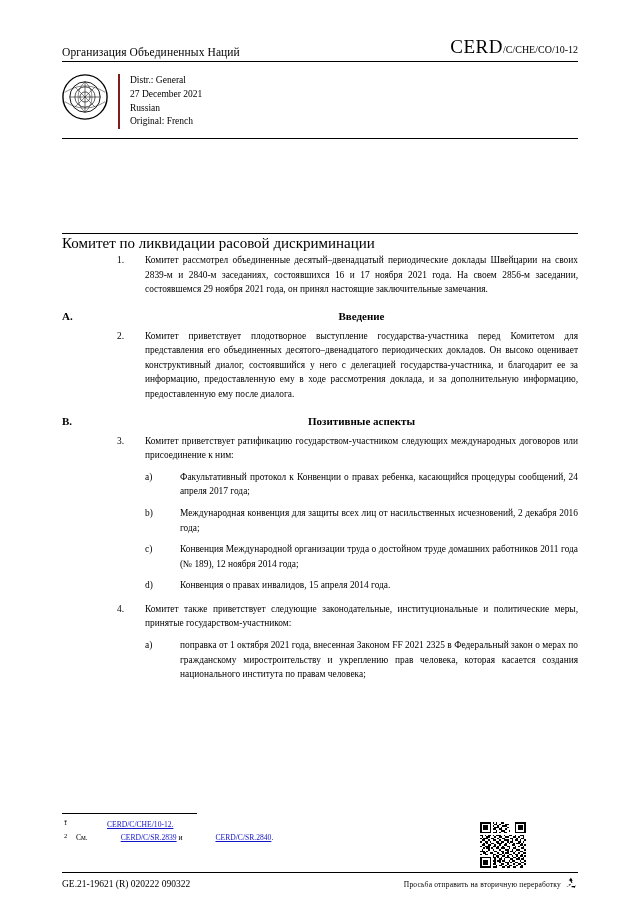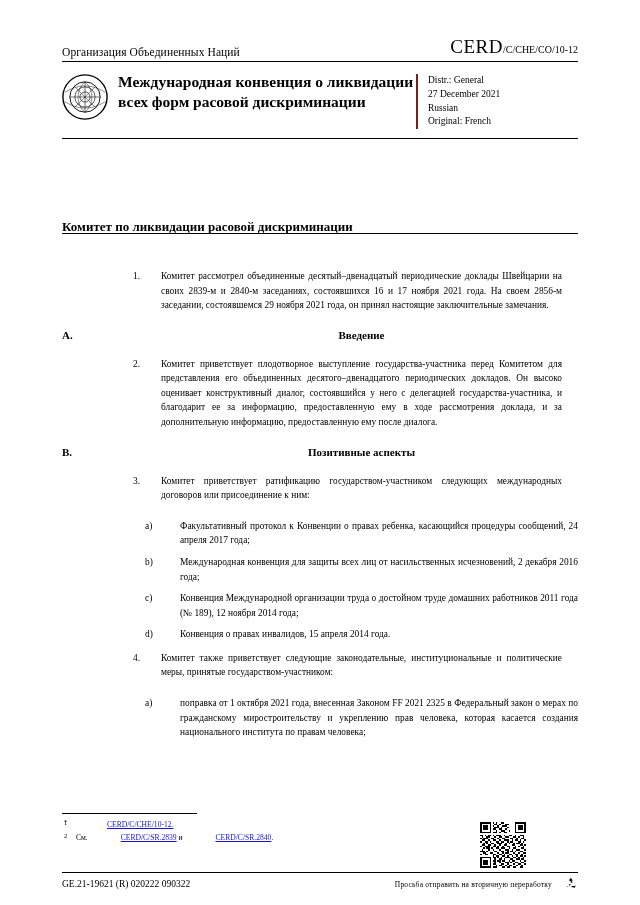--- a/index.html
+++ b/index.html
@@ -84,24 +84,24 @@
   }
   .hdr-rule-bottom {
     border-top: 1.2px solid #000;
     margin-top: 9px;
   }
 
   
   .committee {
     position: absolute;
     left: 62px;
-    top: 219px;
+    top: 235px;
     width: 516px;
-    font-size: 13px;
-    font-weight: bold;
+    font-size: 15px;
+    font-weight: normal;
   }
   .committee-rule {
     position: absolute;
     left: 62px;
     top: 233px;
     width: 516px;
     border-top: 1px solid #000;
   }
 
   
@@ -119,21 +119,21 @@
     line-height: 1.32;
     letter-spacing: .1px;
   }
   h1.doc-title sup {
     font-size: 8px;
     font-weight: normal;
     vertical-align: super;
   }
 
   p.para {
-    margin: 16px;
+    margin: 0;
     padding-left: 83px;
     font-size: 9.4px;
     line-height: 1.55;
     text-align: justify;
   }
   p.para .num {
     display: inline-block;
     width: 28px;
     margin-left: -28px;
   }
@@ -221,21 +221,21 @@
     display: flex;
     justify-content: space-between;
     align-items: center;
     font-size: 9.5px;
   }
   .foot .recycle {
     font-size: 7.5px;
     letter-spacing: .2px;
     display: flex;
     align-items: center;
-    gap: 12px;
+    gap: 3px;
   }
   .qr {
     position: absolute;
     right: 62px;
     top: 822px;
     width: 46px;
     height: 46px;
   }
 </style>
 </head>
@@ -261,21 +261,20 @@
           <circle cx="50" cy="50" r="11" fill="none" stroke="#000" stroke-width="1.4"></circle>
           <line x1="50" y1="17" x2="50" y2="83" stroke="#000" stroke-width="1.2"></line>
           <line x1="17" y1="50" x2="83" y2="50" stroke="#000" stroke-width="1.2"></line>
           <line x1="27" y1="27" x2="73" y2="73" stroke="#000" stroke-width="1"></line>
           <line x1="73" y1="27" x2="27" y2="73" stroke="#000" stroke-width="1"></line>
           <path d="M50 17 C30 34 30 66 50 83 C70 66 70 34 50 17 Z" fill="none" stroke="#000" stroke-width="1"></path>
           <path d="M6 40 C22 30 36 26 50 26 C64 26 78 30 94 40" fill="none" stroke="#000" stroke-width="1"></path>
           <path d="M6 60 C22 70 36 74 50 74 C64 74 78 70 94 60" fill="none" stroke="#000" stroke-width="1"></path>
         </svg>
       </div>
-      <div class="conv-title">Международная конвенция о ликвидации всех форм расовой дискриминации</div>
       <div class="distr">
         <div>Distr.: General</div>
         <div>27 December 2021</div>
         <div>Russian</div>
         <div>Original: French</div>
       </div>
     </div>
     <div class="hdr-rule-bottom"></div>
   </div>
 

